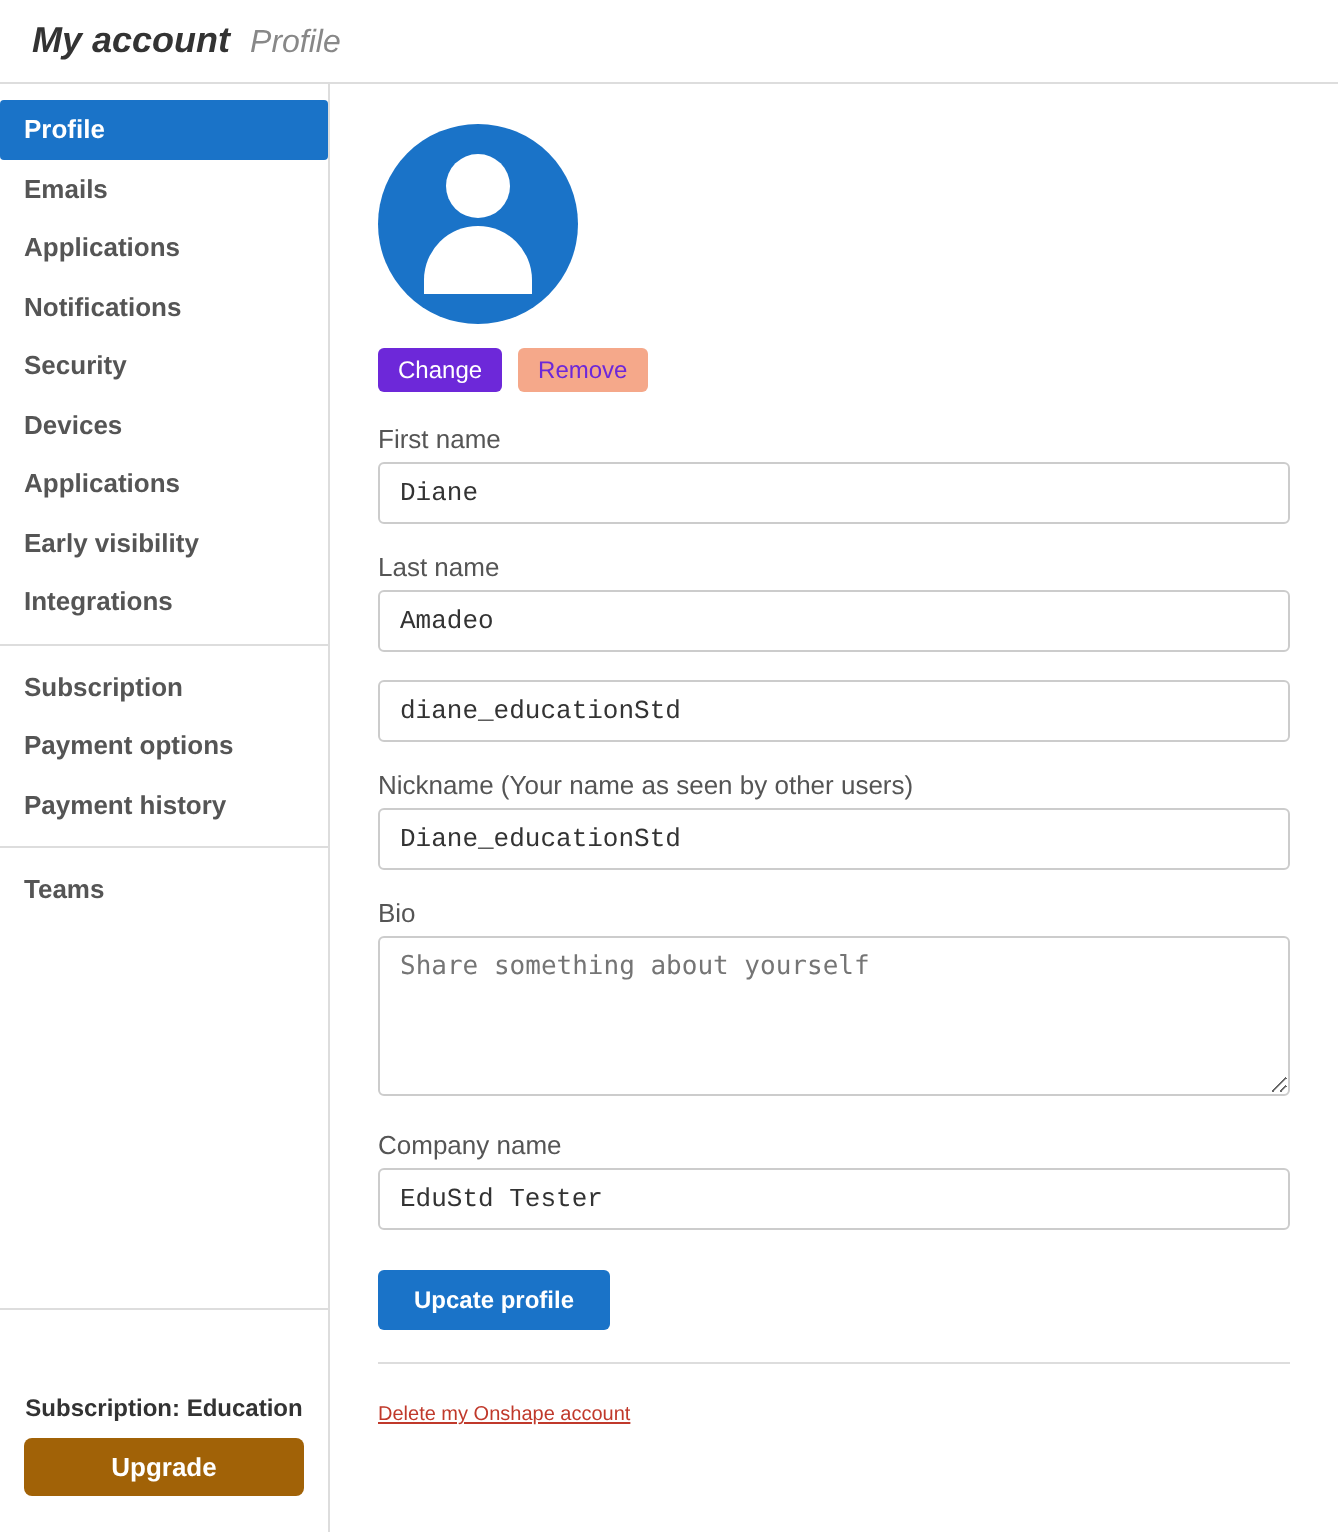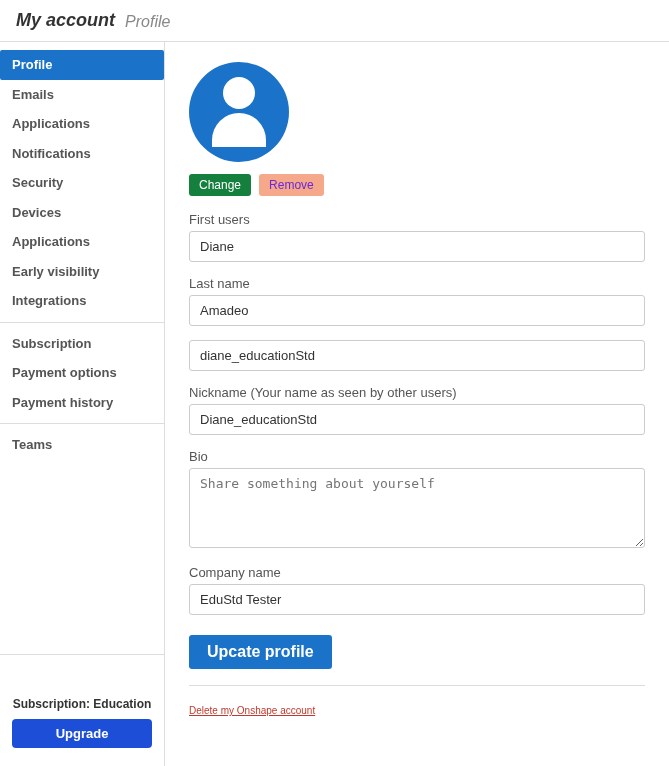--- a/index.html
+++ b/index.html
@@ -71,21 +71,21 @@
     .sidebar-subscription-label {
       font-weight: bold;
       font-size: 12px;
       color: #333;
       margin-bottom: 8px;
       text-align: center;
       margin-top: 32px;
     }
     .upgrade-button {
       width: 100%;
-      background: #1d4ed8;
+      background: #a16207;
       color: #fff;
       border: none;
       border-radius: 4px;
       padding: 7px 0;
       font-size: 13px;
       cursor: pointer;
       font-weight: bold;
     }
 
     .content {
@@ -129,21 +129,21 @@
       background: #fff;
       border-radius: 28px 28px 0 0;
       margin: 0 auto;
     }
 
     .avatar-buttons {
       display: flex;
       gap: 8px;
     }
     .btn-change {
-      background: #15803d;
+      background: #6d28d9;
       color: #fff;
       border: none;
       border-radius: 3px;
       padding: 4px 10px;
       font-size: 12px;
       cursor: pointer;
     }
     .btn-remove {
       background: #f5a88a;
       color: #6d28d9;
@@ -164,40 +164,41 @@
       margin-bottom: 4px;
     }
     .form-input {
       width: 100%;
       padding: 7px 10px;
       border: 1px solid #ccc;
       border-radius: 3px;
       font-size: 13px;
       color: #333;
       outline: none;
+      font-family: Liberation Mono, monospace;
     }
     .form-textarea {
       width: 100%;
       padding: 7px 10px;
       border: 1px solid #ccc;
       border-radius: 3px;
       font-size: 13px;
       color: #999;
       outline: none;
       height: 80px;
       resize: vertical;
     }
 
     .update-button {
       background: #1a73c8;
       color: #fff;
       border: none;
       border-radius: 3px;
       padding: 8px 18px;
-      font-size: 16px;
+      font-size: 12px;
       cursor: pointer;
       font-weight: bold;
       margin-top: 6px;
     }
 
     .content-divider {
       height: 1px;
       background: #ddd;
       margin: 16px 0;
     }
@@ -260,21 +261,21 @@
           <div class="avatar-body"></div>
         </div>
       </div>
       <div class="avatar-buttons">
         <button class="btn-change">Change</button>
         <button class="btn-remove">Remove</button>
       </div>
     </div>
 
     <div class="form-group">
-      <label class="form-label">First users</label>
+      <label class="form-label">First name</label>
       <input class="form-input" type="text" value="Diane" style="">
     </div>
 
     <div class="form-group">
       <label class="form-label">Last name</label>
       <input class="form-input" type="text" value="Amadeo" style="">
     </div>
 
     <div class="form-group">
       <input class="form-input" type="text" value="diane_educationStd" style="">

